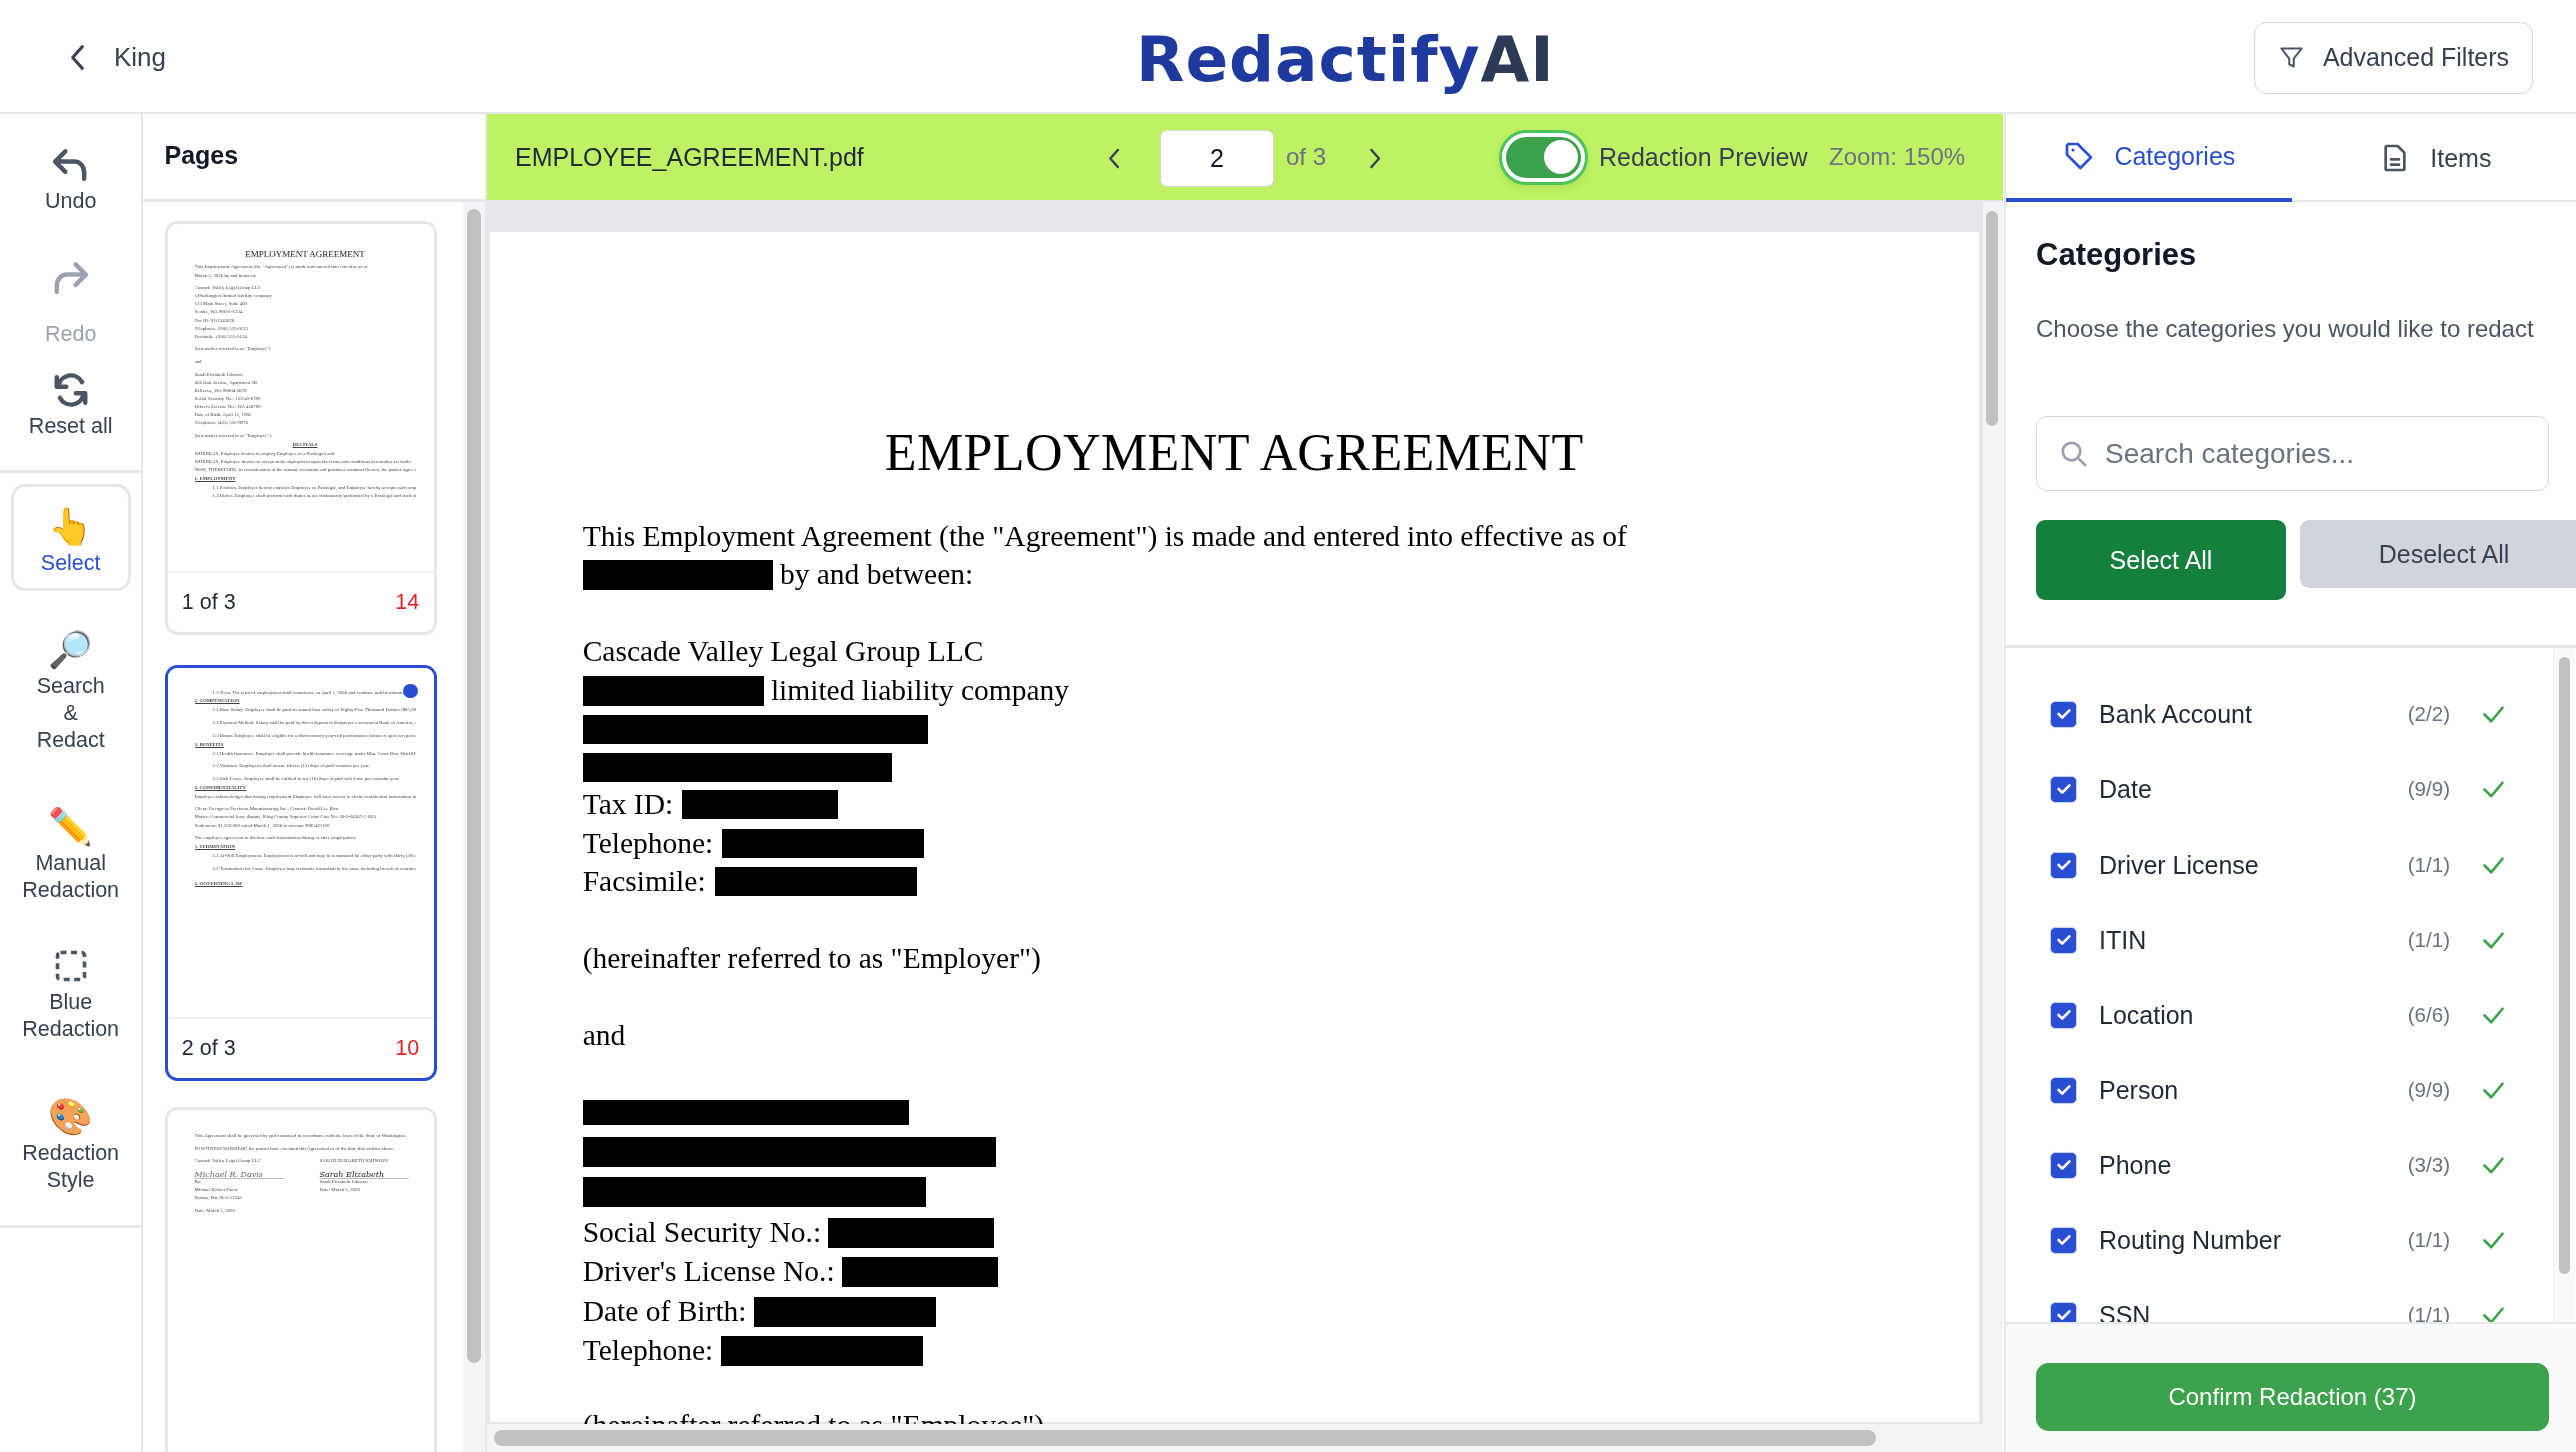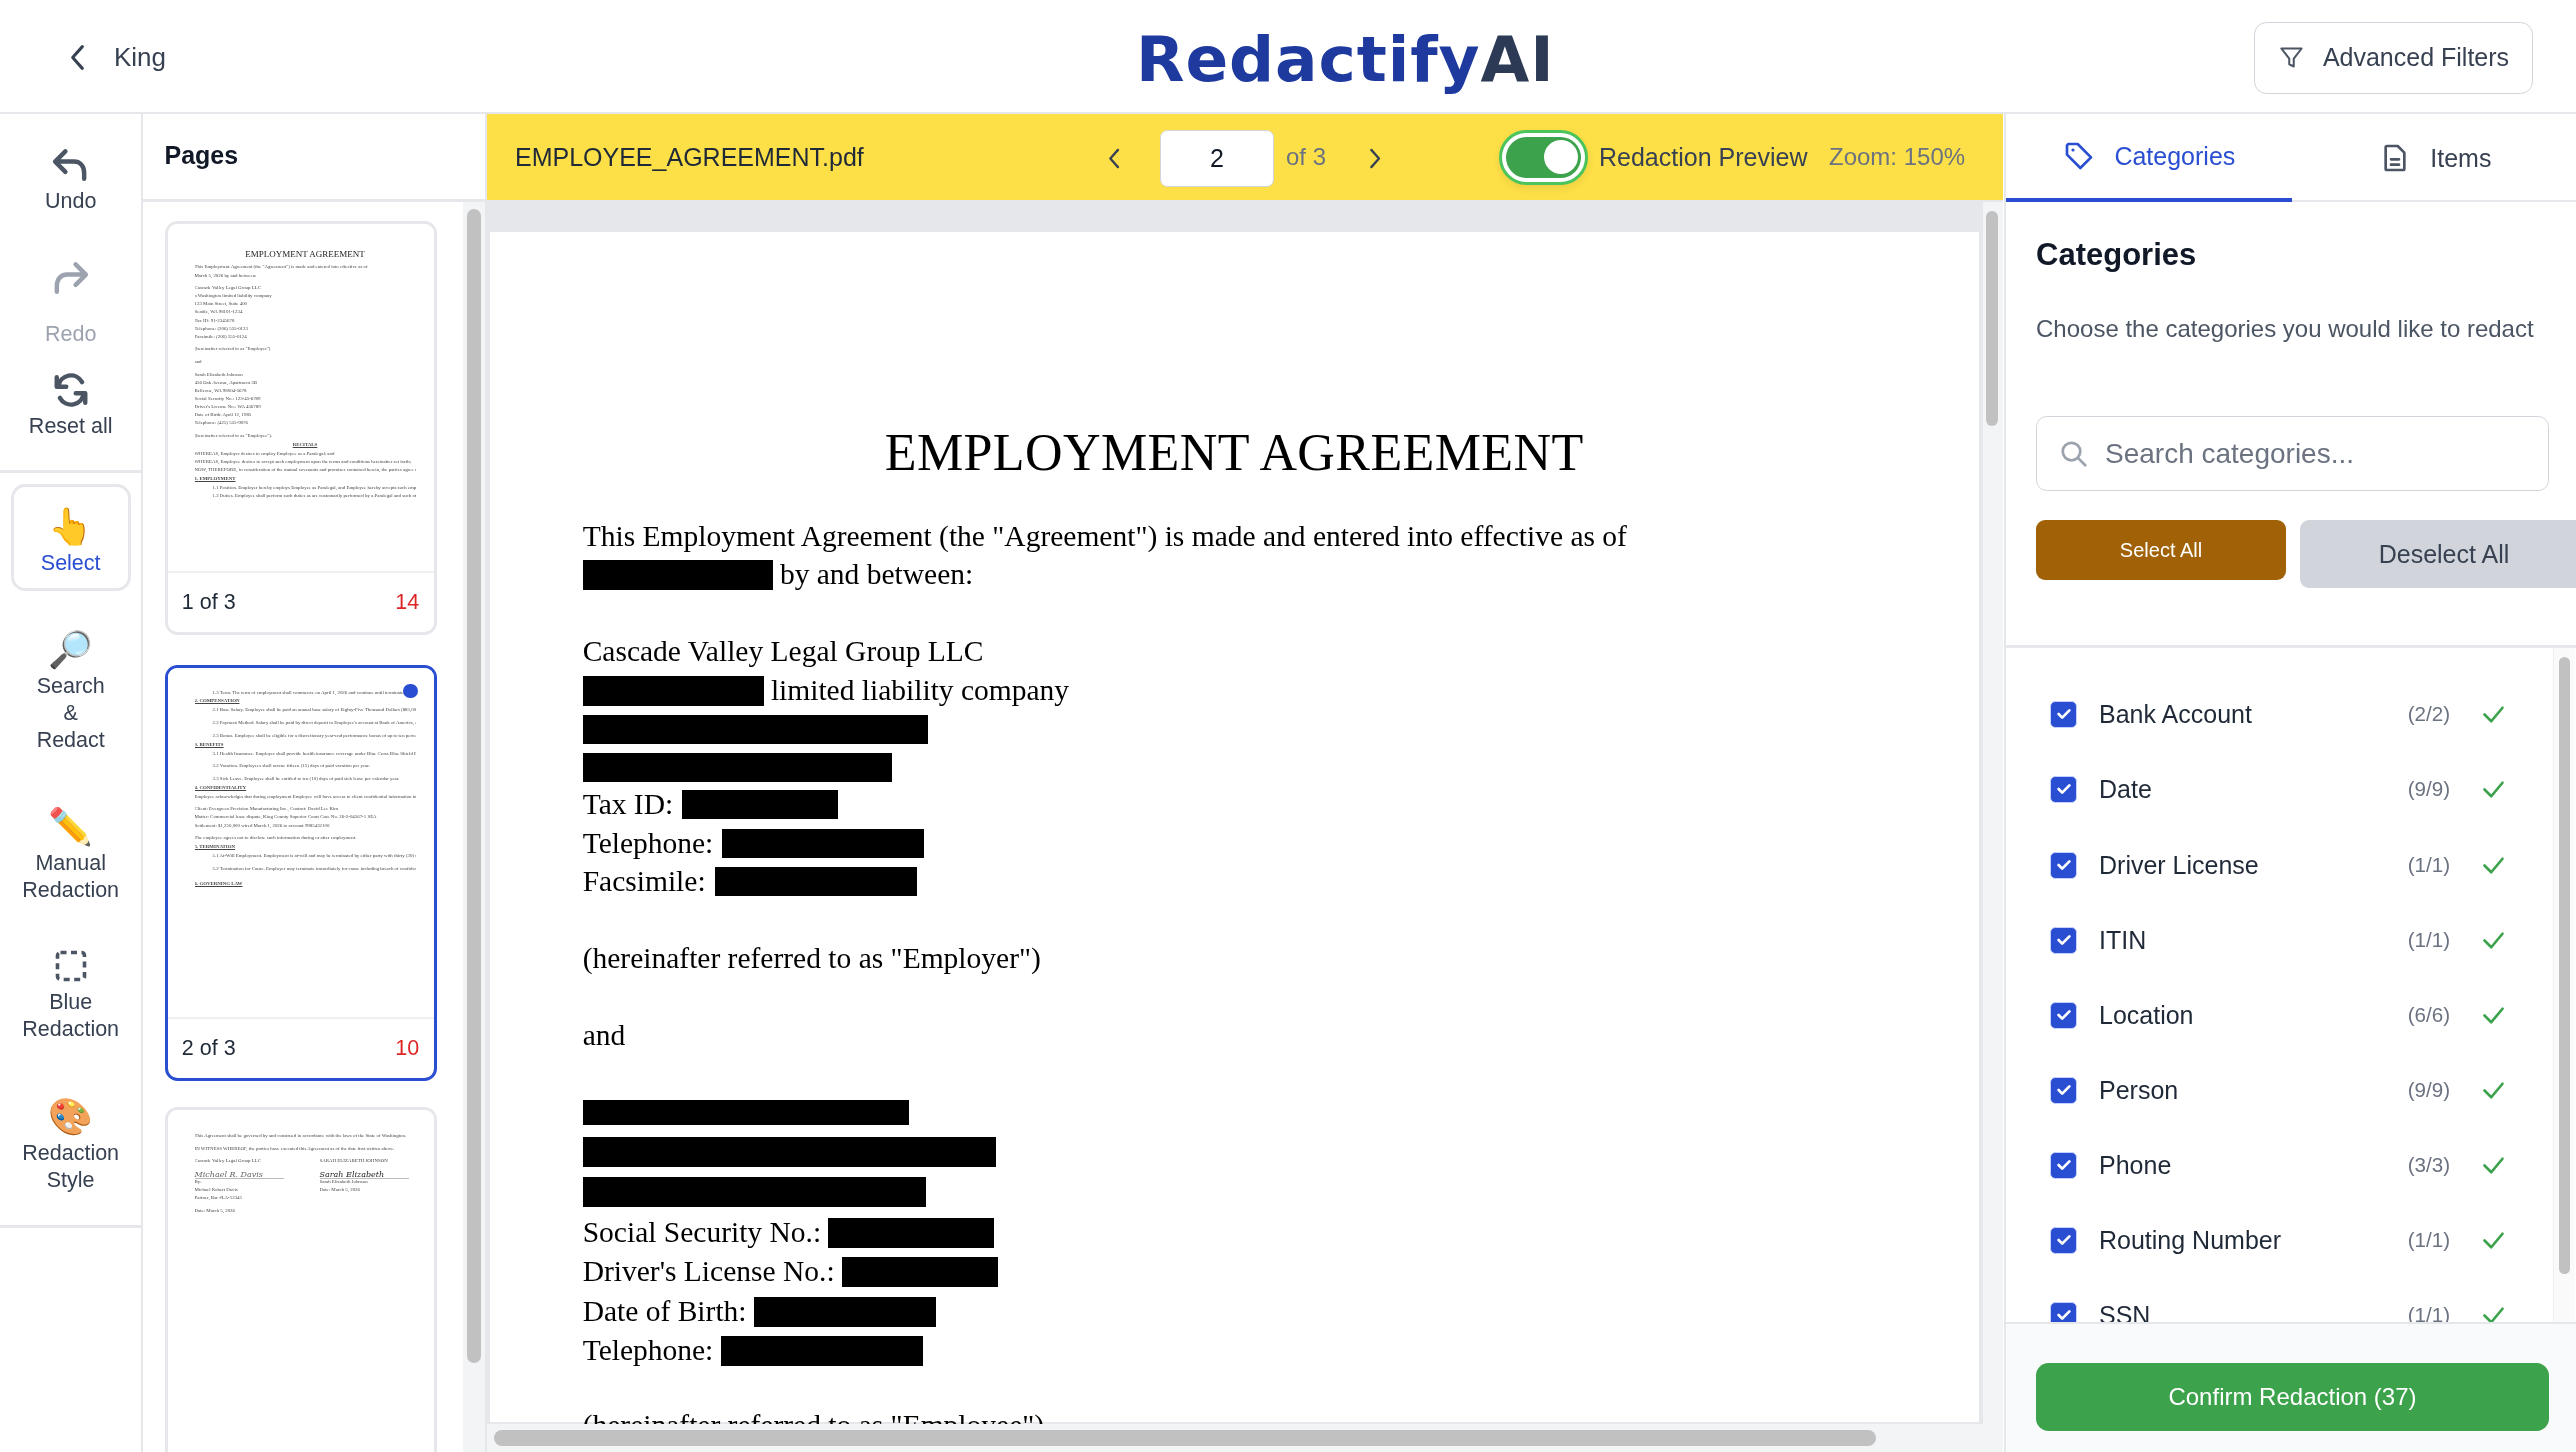--- a/index.html
+++ b/index.html
@@ -37,21 +37,21 @@
   .thumb .preview .h { font-weight: bold; text-decoration: underline; margin: 2.7px 0; }
   .thumb .preview .ind { padding-left: 18px; }
   .thumb .dot { position: absolute; right: 16px; top: 16px; width: 14.3px; height: 14.3px; border-radius: 50%; background: #2a4ed1; }
   .thumb .foot { height: 59px; display: flex; align-items: center; justify-content: space-between; padding: 0 14.3px 0 14.3px; font-size: 21.5px; color: #1f2937; }
   .thumb .foot .count { color: #dc2626; }
   .thumb .sig { font-family: "DejaVu Serif", serif; font-style: italic; font-size: 8px; color: #666; }
   .pages-scroll { position: absolute; left: 320px; top: 88px; width: 21.5px; height: 1250px; background: #f3f4f6; }
   .pages-scroll .thumbbar { position: absolute; left: 3.6px; top: 7.2px; width: 14.3px; height: 1154px; border-radius: 7.2px; background: #c1c1c1; }
 
   
-  .doc-toolbar { position: absolute; left: 487px; top: 114px; width: 1516px; height: 88px; background: #fde047; border-bottom: 2.7px solid #e5e7eb; }
+  .doc-toolbar { position: absolute; left: 487px; top: 114px; width: 1516px; height: 88px; background: #bef264; border-bottom: 2.7px solid #e5e7eb; }
   .filename { position: absolute; left: 28px; top: 29px; font-size: 25px; color: #1f2937; }
   .nav-prev, .nav-next { position: absolute; top: 30px; width: 27px; height: 29px; display: flex; align-items: center; justify-content: center; color: #374151; cursor: pointer; }
   .nav-prev { left: 614px; }
   .nav-next { left: 875px; }
   .page-input { position: absolute; left: 673px; top: 16px; width: 114px; height: 57px; border: 1.8px solid #d1d5db; border-radius: 7.2px; text-align: center; font-size: 25px; color: #111827; font-family: "Liberation Sans", sans-serif; background: #fff; }
   .of-pages { position: absolute; left: 799px; top: 29px; font-size: 24px; color: #6b7280; }
   .toggle { position: absolute; left: 1012px; top: 16px; width: 89px; height: 55px; border-radius: 28px; border: 3.6px solid #4cc45c; padding: 3.6px; background: #fff; box-shadow: 0 3.6px 9px rgba(0,0,0,0.08); cursor: pointer; }
   .toggle .track { width: 100%; height: 100%; border-radius: 23px; background: #3da24c; position: relative; }
   .toggle .knob { position: absolute; right: 3.6px; top: 3.6px; width: 34px; height: 34px; border-radius: 50%; background: #fff; }
   .toggle-label { position: absolute; left: 1112px; top: 29px; font-size: 25px; color: #374151; }
@@ -74,21 +74,21 @@
   .tab { position: absolute; top: 0; height: 88px; display: flex; align-items: center; gap: 19.7px; font-size: 25px; cursor: pointer; }
   .tab.cat { left: 0; width: 286px; justify-content: center; color: #2a4ed1; border-bottom: 4.5px solid #2a4ed1; }
   .tab.items { left: 286px; width: 286px; justify-content: center; color: #374151; }
   .tab svg { width: 32px; height: 32px; }
   .rp-title { position: absolute; left: 30px; top: 123px; font-size: 31px; font-weight: bold; color: #111827; }
   .rp-desc { position: absolute; left: 30px; top: 195px; width: 501px; font-size: 24px; line-height: 39px; color: #4b5563; }
   .search-box { position: absolute; left: 30px; top: 302px; width: 513px; height: 75px; border: 1.8px solid #d1d5db; border-radius: 10.7px; display: flex; align-items: center; padding-left: 22px; gap: 16px; background: #fff; }
   .search-box svg { width: 30px; height: 30px; }
   .search-box input { border: none; outline: none; font-size: 28px; color: #6b7280; width: 429px; font-family: "Liberation Sans", sans-serif; background: transparent; }
   .search-box input::placeholder { color: #6b7280; }
-  .btn-select-all { position: absolute; left: 30px; top: 406px; width: 250px; height: 60px; border-radius: 9px; background: #a16207; color: #fff; font-size: 20px; border: none; font-family: "Liberation Sans", sans-serif; }
+  .btn-select-all { position: absolute; left: 30px; top: 406px; width: 250px; height: 80px; border-radius: 9px; background: #15803d; color: #fff; font-size: 25px; border: none; font-family: "Liberation Sans", sans-serif; }
   .btn-deselect-all { position: absolute; left: 294px; top: 406px; width: 288px; height: 68px; border-radius: 9px; background: #d1d5db; color: #374151; font-size: 25px; border: none; font-family: "Liberation Sans", sans-serif; }
   .rp-divider { position: absolute; left: 0; top: 531px; width: 572px; height: 2.7px; background: #e5e7eb; }
   .cat-list { position: absolute; left: 0; top: 534px; width: 572px; height: 789px; overflow: hidden; }
   .cat-row { position: absolute; left: 0; width: 546px; height: 54px; display: flex; align-items: center; }
   .cat-row .cb { position: absolute; left: 44px; width: 27px; height: 27px; border-radius: 5.4px; background: #2a4ed1; border: 1.8px solid #c7d2fe; display: flex; align-items: center; justify-content: center; cursor: pointer; }
   .cat-row .cb svg { width: 18px; height: 18px; }
   .cat-row .name { position: absolute; left: 93px; font-size: 25px; color: #1f2937; }
   .cat-row .cnt { position: absolute; right: 102px; font-size: 20.6px; color: #6b7280; }
   .cat-row .ok { position: absolute; left: 474px; width: 27px; height: 27px; }
   .cat-scroll { position: absolute; left: 547px; top: 0; width: 22.4px; height: 789px; background: #fafafa; border-left: 1.8px solid #f0f0f0; }

